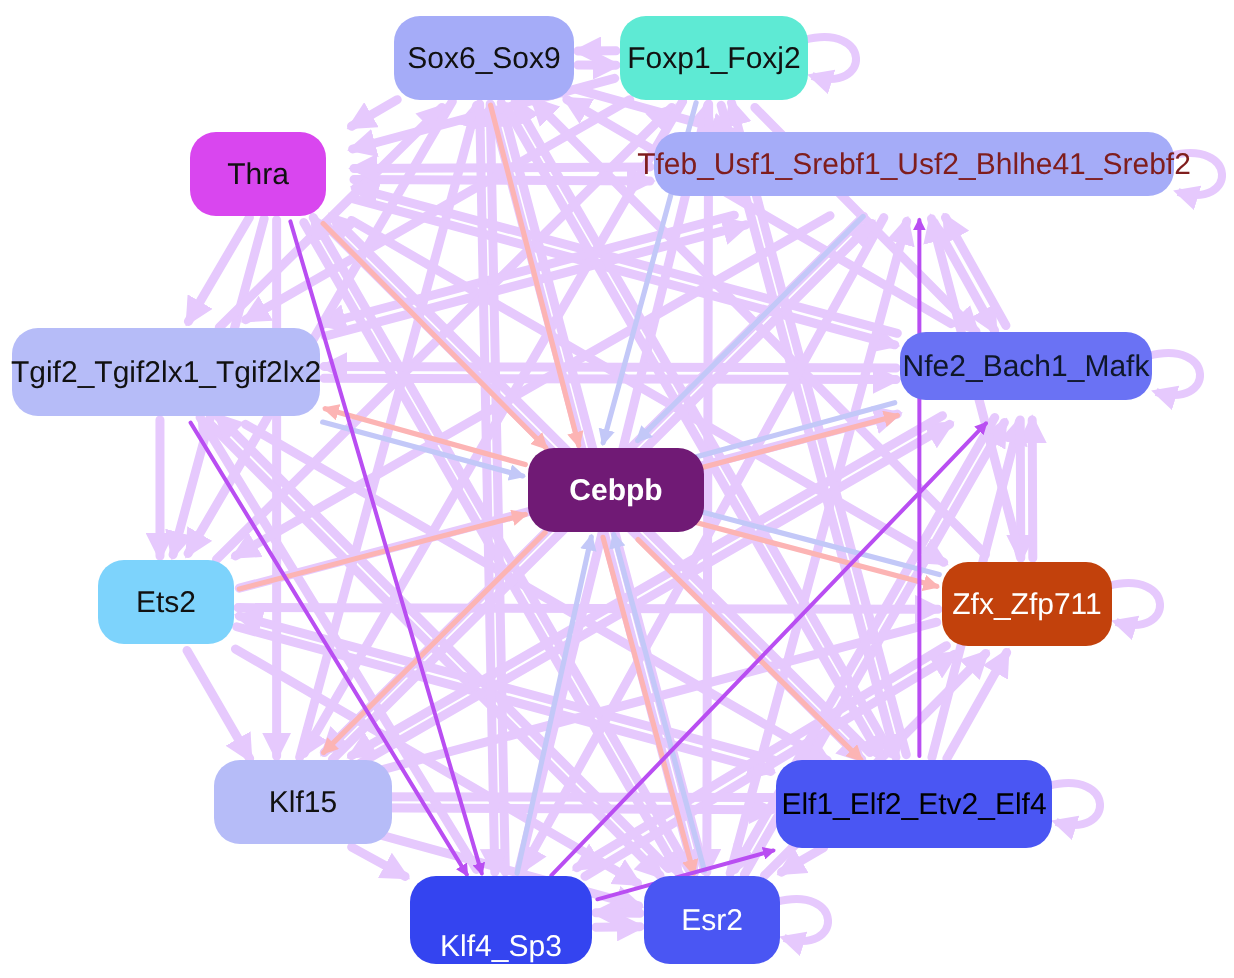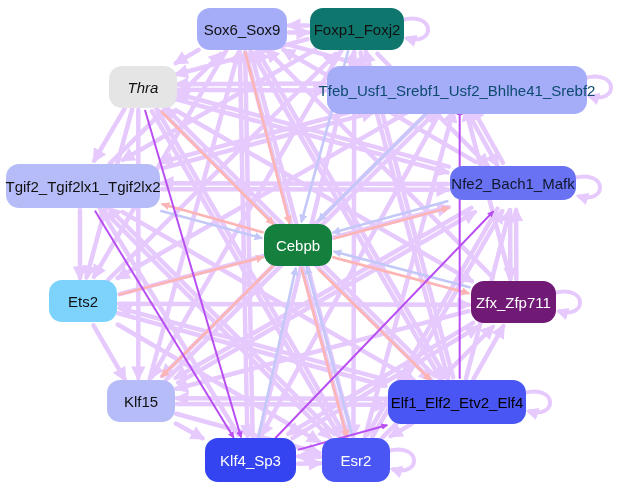--- a/index.html
+++ b/index.html
@@ -131,52 +131,52 @@
       <path d="M 402 20 C 436 11, 436 47, 406 38" fill="none" stroke="#e6c9fd" stroke-width="4" marker-end="url(#arr-edge_lavender)"></path>
       <path d="M 585 78 C 619 69, 619 105, 589 96" fill="none" stroke="#e6c9fd" stroke-width="4" marker-end="url(#arr-edge_lavender)"></path>
       <path d="M 574 178 C 608 169, 608 205, 578 196" fill="none" stroke="#e6c9fd" stroke-width="4" marker-end="url(#arr-edge_lavender)"></path>
       <path d="M 554 293 C 588 284, 588 320, 558 311" fill="none" stroke="#e6c9fd" stroke-width="4" marker-end="url(#arr-edge_lavender)"></path>
       <path d="M 524 393 C 558 384, 558 420, 528 411" fill="none" stroke="#e6c9fd" stroke-width="4" marker-end="url(#arr-edge_lavender)"></path>
       <path d="M 388 451 C 422 442, 422 478, 392 469" fill="none" stroke="#e6c9fd" stroke-width="4" marker-end="url(#arr-edge_lavender)"></path>
     </g>
 </svg>
 
 <div id="nodes">
-    <div class="node" style="left: 264px; top: 224px; width: 68px; height: 42px; background: #15803d; color: rgb(255, 255, 255);">
+    <div class="node" style="left: 264px; top: 224px; width: 88px; height: 42px; background: #701a75; color: rgb(255, 255, 255); font-weight: bold;">
       <span>Cebpb</span>
     </div>
     <div class="node" style="left: 197px; top: 8px; width: 90px; height: 42px; background: rgb(165, 172, 248); color: rgb(17, 17, 17);">
       <span>Sox6_Sox9</span>
     </div>
-    <div class="node" style="left: 310px; top: 8px; width: 94px; height: 42px; background: #0f766e; color: rgb(17, 17, 17);">
+    <div class="node" style="left: 310px; top: 8px; width: 94px; height: 42px; background: #5eead4; color: rgb(17, 17, 17);">
       <span>Foxp1_Foxj2</span>
     </div>
-    <div class="node" style="left: 109px; top: 66px; width: 68px; height: 42px; background: #e5e5e5; color: rgb(17, 17, 17); font-style: italic;">
+    <div class="node" style="left: 95px; top: 66px; width: 68px; height: 42px; background: #d946ef; color: rgb(17, 17, 17);">
       <span>Thra</span>
     </div>
-    <div class="node" style="left: 327px; top: 66px; width: 260px; height: 48px; background: rgb(165, 172, 248); color: #0c4a6e;">
+    <div class="node" style="left: 327px; top: 66px; width: 260px; height: 32px; background: rgb(165, 172, 248); color: #7f1d1d;">
       <span>Tfeb_Usf1_Srebf1_Usf2_Bhlhe41_Srebf2</span>
     </div>
     <div class="node" style="left: 6px; top: 164px; width: 154px; height: 44px; background: rgb(182, 188, 248); color: rgb(17, 17, 17); text-align: right;">
       <span>Tgif2_Tgif2lx1_Tgif2lx2</span>
     </div>
     <div class="node" style="left: 450px; top: 166px; width: 126px; height: 34px; background: rgb(106, 114, 244); color: #0f172a;">
       <span>Nfe2_Bach1_Mafk</span>
     </div>
     <div class="node" style="left: 49px; top: 280px; width: 68px; height: 42px; background: #7dd3fc; color: rgb(17, 17, 17);">
       <span>Ets2</span>
     </div>
-    <div class="node" style="left: 471px; top: 281px; width: 85px; height: 42px; background: #701a75; color: rgb(255, 255, 255);">
+    <div class="node" style="left: 471px; top: 281px; width: 85px; height: 42px; background: #c2410c; color: rgb(255, 255, 255);">
       <span>Zfx_Zfp711</span>
     </div>
-    <div class="node" style="left: 107px; top: 380px; width: 68px; height: 42px; background: rgb(182, 188, 248); color: rgb(17, 17, 17);">
+    <div class="node" style="left: 107px; top: 380px; width: 89px; height: 42px; background: rgb(182, 188, 248); color: rgb(17, 17, 17);">
       <span>Klf15</span>
     </div>
     <div class="node" style="left: 388px; top: 380px; width: 138px; height: 44px; background: rgb(74, 86, 243); color: #000000;">
       <span>Elf1_Elf2_Etv2_Elf4</span>
     </div>
-    <div class="node" style="left: 205px; top: 438px; width: 91px; height: 44px; background: rgb(52, 68, 240); color: rgb(255, 255, 255);">
+    <div class="node" style="left: 205px; top: 438px; width: 91px; height: 44px; background: rgb(52, 68, 240); color: rgb(255, 255, 255); align-items: flex-end;">
       <span>Klf4_Sp3</span>
     </div>
     <div class="node" style="left: 322px; top: 438px; width: 68px; height: 44px; background: rgb(74, 86, 243); color: rgb(255, 255, 255);">
       <span>Esr2</span>
     </div>
   </div>
 
 </body></html>

